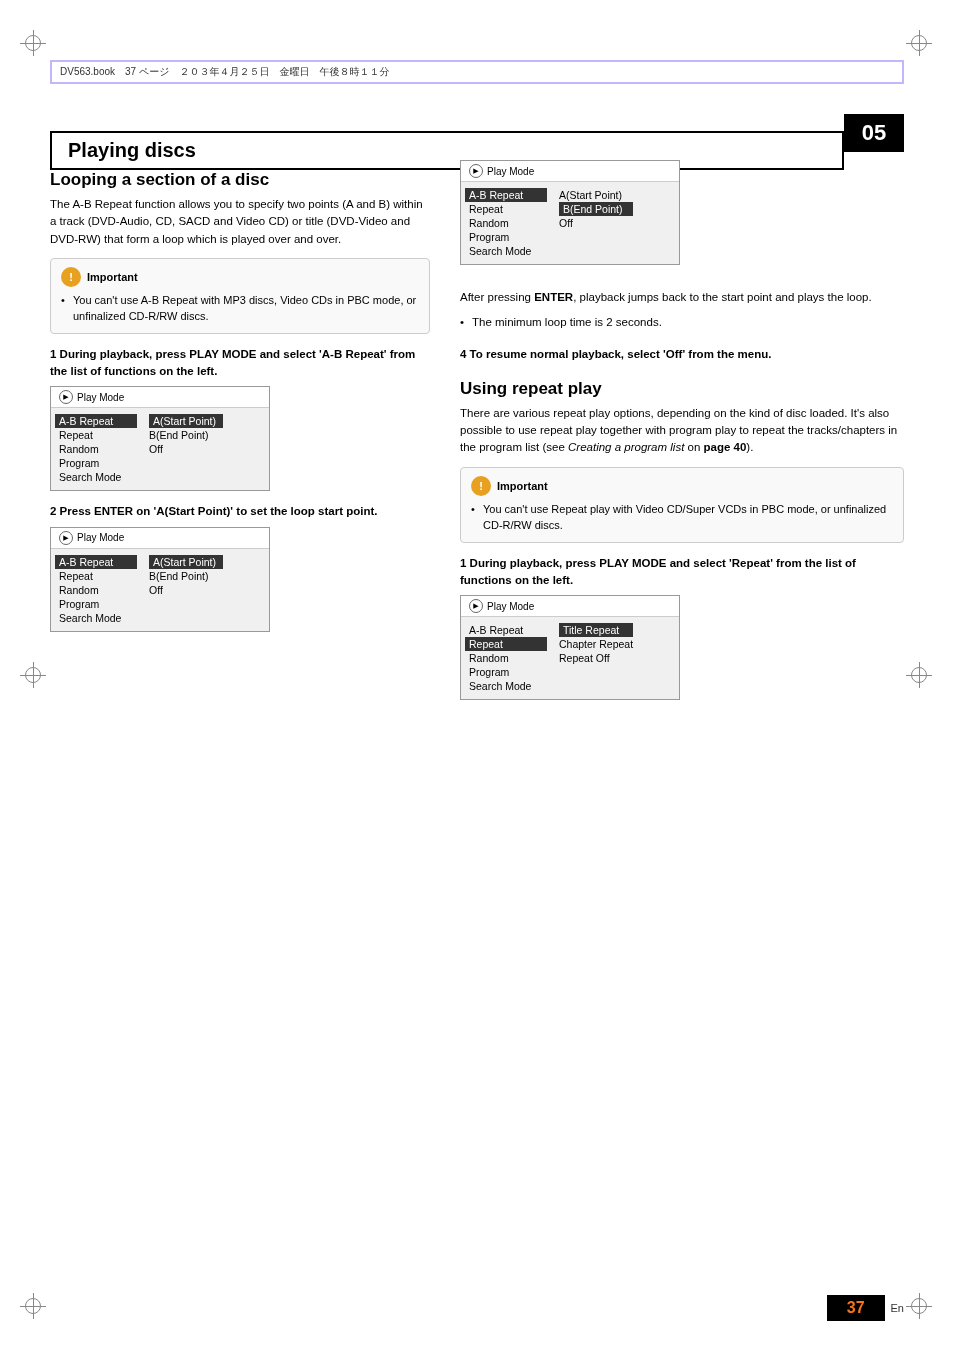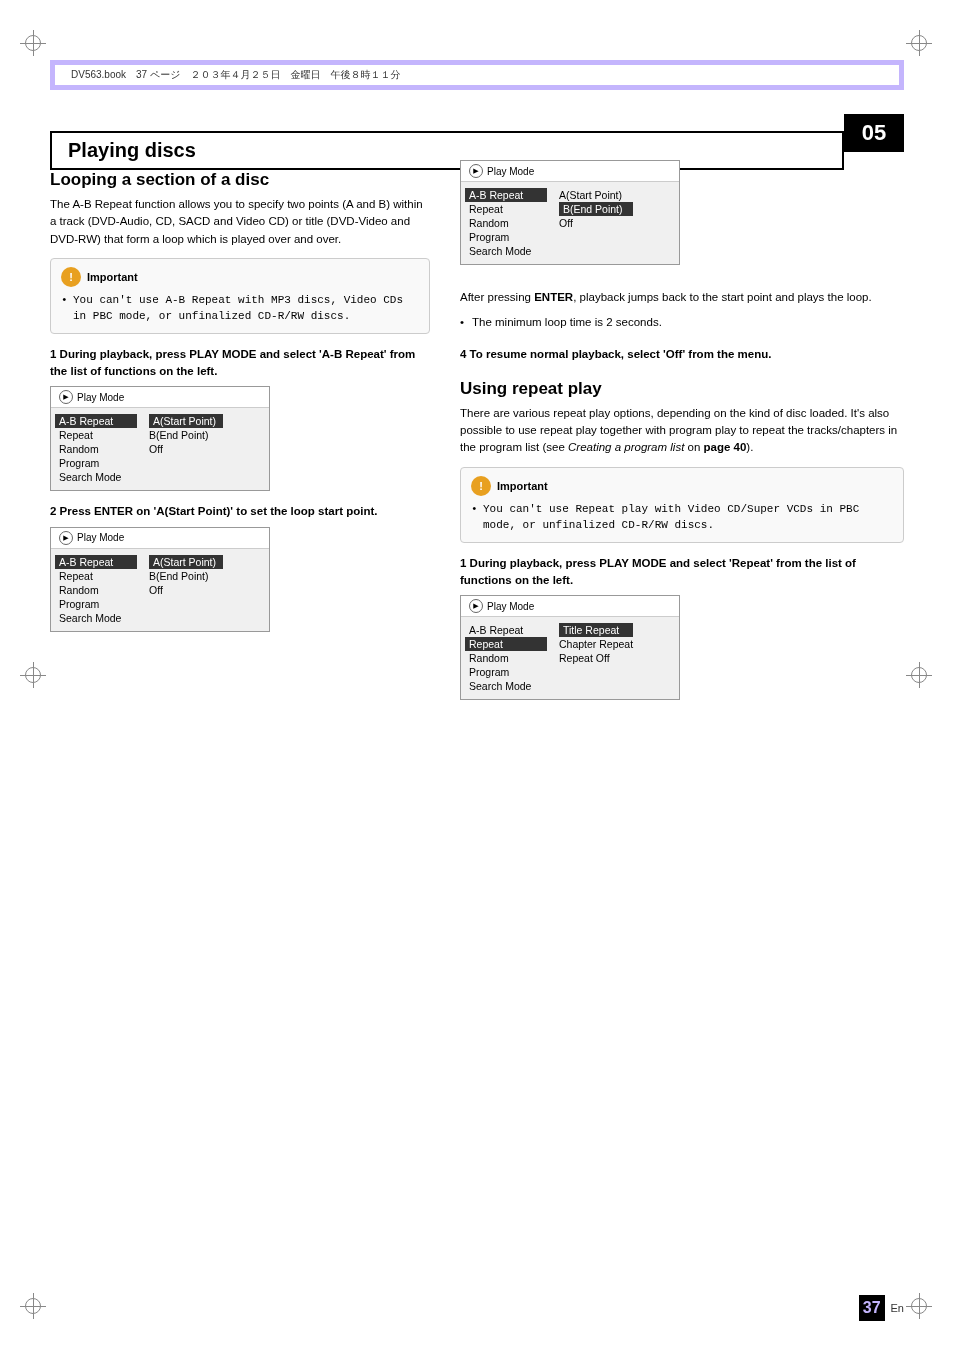--- a/index.html
+++ b/index.html
@@ -19,22 +19,22 @@
       width: 28px;
       height: 28px;
     }
 
     
     .top-bar {
       position: absolute;
       top: 60px;
       left: 50px;
       right: 50px;
-      border: 5px solid #c4b5fd;
-      padding: 3px 16px;
+      border: 2px solid #c4b5fd;
+      padding: 3px 8px;
       font-size: 10px;
       color: #333;
       display: flex;
       align-items: flex-end;
     }
 
     
     .chapter-header {
       position: absolute;
       top: 95px;
@@ -137,21 +137,20 @@
       color: #fff;
       font-weight: bold;
       font-size: 11px;
       flex-shrink: 0;
     }
     .important-text {
       font-size: 11px;
       line-height: 1.5;
       padding-left: 12px;
       position: relative;
-      font-family: Liberation Mono, monospace;
     }
     .important-text::before {
       content: "•";
       position: absolute;
       left: 0;
     }
 
     
     .step-heading {
       font-size: 11.5px;
@@ -233,24 +232,24 @@
       bottom: 30px;
       left: 50px;
       right: 50px;
       display: flex;
       justify-content: flex-end;
       align-items: center;
       gap: 6px;
     }
     .page-number-box {
       background: #000;
-      color: #c4b5fd;
+      color: #f97316;
       font-size: 16px;
       font-weight: bold;
-      padding: 4px 4px;
+      padding: 4px 20px;
     }
     .page-en {
       font-size: 11px;
       color: #333;
     }
 
     
     .rm-tl { top: 30px; left: 20px; }
     .rm-tr { top: 30px; right: 20px; }
     .rm-ml { top: 50%; left: 20px; transform: translateY(-50%); }

